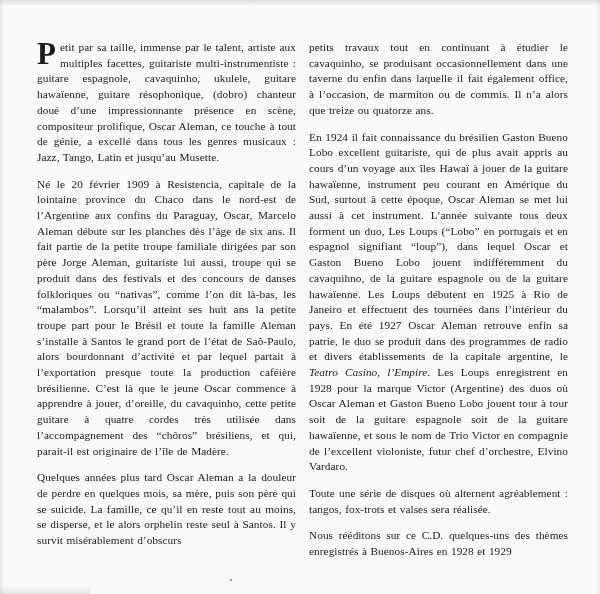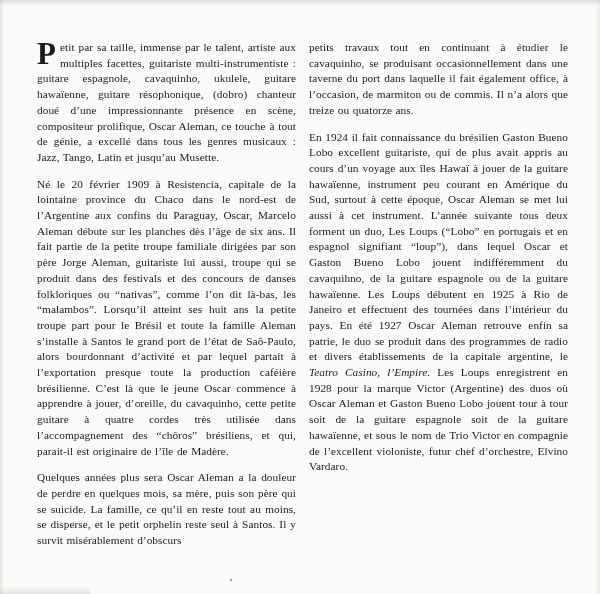--- a/index.html
+++ b/index.html
@@ -92,20 +92,22 @@
   <div class="scan-top-band"></div>
   <div class="scan-left-edge"></div>
   <div class="scan-right-edge"></div>
   <div class="scan-bottom-corner"></div>
   <div class="scan-speck"></div>
 
   <div class="columns">
     <div class="col">
         <p><span class="dropcap">P</span><span>etit par sa taille, immense par le talent, artiste aux multiples facettes, guitariste multi-instrumentiste : guitare espagnole, cavaquinho, ukulele, guitare hawaïenne, guitare résophonique, (dobro) chanteur doué d’une impressionnante présence en scène, compositeur prolifique, </span><b>Oscar Aleman</b><span>, ce touche à tout de génie, a excellé dans tous les genres musicaux : Jazz, Tango, Latin et jusqu’au Musette.</span></p>
         <p><span>Né le 20 février 1909 à Resistencia, capitale de la lointaine province du Chaco dans le nord-est de l’Argentine aux confins du Paraguay, </span><b>Oscar, Marcelo Aleman</b><span> débute sur les planches dès l’âge de six ans. Il fait partie de la petite troupe familiale dirigées par son père </span><b>Jorge Aleman</b><span>, guitariste lui aussi, troupe qui se produit dans des festivals et des concours de danses folkloriques ou “nativas”, comme l’on dit là-bas, les “malambos”. Lorsqu’il atteint ses huit ans la petite troupe part pour le Brésil et toute la famille </span><b>Aleman</b><span> s’installe à Santos le grand port de l’état de Saõ-Paulo, alors bourdonnant d’activité et par lequel partait à l’exportation presque toute la production caféière brésilienne. C’est là que le jeune Oscar commence à apprendre à jouer, d’oreille, du cavaquinho, cette petite guitare à quatre cordes très utilisée dans l’accompagnement des “chôros” brésiliens, et qui, parait-il est originaire de l’île de Madère.</span></p>
-        <p><span>Quelques années plus sera </span><b>Oscar Aleman</b><span> a la douleur de perdre en quelques mois, sa mère, puis son père qui se suicide. La famille, ce qu’il en reste tout au moins, se disperse, et le petit orphelin reste seul à Santos. Il y survit misérablement d’obscurs</span></p>
+        <p><span>Quelques années plus tard </span><b>Oscar Aleman</b><span> a la douleur de perdre en quelques mois, sa mère, puis son père qui se suicide. La famille, ce qu’il en reste tout au moins, se disperse, et le alors orphelin reste seul à Santos. Il y survit misérablement d’obscurs</span></p>
       </div>
     <div class="col">
-        <p><span>petits travaux tout en continuant à étudier le cavaquinho, se produisant occasionnellement dans une taverne du port dans laquelle il fait également office, à l’occasion, de marmiton ou de commis. Il n’a alors que treize ou quatorze ans.</span></p>
+        <p><span>petits travaux tout en continuant à étudier le cavaquinho, se produisant occasionnellement dans une taverne du enfin dans laquelle il fait également office, à l’occasion, de marmiton ou de commis. Il n’a alors que treize ou quatorze ans.</span></p>
         <p><span>En 1924 il fait connaissance du brésilien </span><b>Gaston Bueno Lobo</b><span> excellent guitariste, qui de plus avait appris au cours d’un voyage aux îles Hawaï à jouer de la guitare hawaïenne, instrument peu courant en Amérique du Sud, surtout à cette époque, </span><b>Oscar Aleman</b><span> se met lui aussi à cet instrument. L’année suivante tous deux forment un duo, </span><b>Les Loups</b><span> (“Lobo” en portugais et en espagnol signifiant “loup”), dans lequel Oscar et </span><b>Gaston Bueno Lobo</b><span> jouent indifféremment du cavaquihno, de la guitare espagnole ou de la guitare hawaïenne. </span><b>Les Loups</b><span> débutent en 1925 à Rio de Janeiro et effectuent des tournées dans l’intérieur du pays. En été 1927 </span><b>Oscar Aleman</b><span> retrouve enfin sa patrie, le duo se produit dans des programmes de radio et divers établissements de la capitale argentine, le </span><i>Teatro Casino, l’Empire</i><span>. </span><b>Les Loups</b><span> enregistrent en 1928 pour la marque Victor (Argentine) des duos où </span><b>Oscar Aleman</b><span> et </span><b>Gaston Bueno Lobo</b><span> jouent tour à tour soit de la guitare espagnole soit de la guitare hawaïenne, et sous le nom de </span><b>Trio Victor</b><span> en compagnie de l’excellent violoniste, futur chef d’orchestre, </span><b>Elvino Vardaro</b><span>.</span></p>
+        <p><span>Toute une série de disques où alternent agréablement : tangos, fox-trots et valses sera réalisée.</span></p>
+        <p><span>Nous rééditons sur ce C.D. quelques-uns des thèmes enregistrés à Buenos-Aires en 1928 et 1929</span></p>
       </div>
   </div>
 </div>
 
 </body></html>

